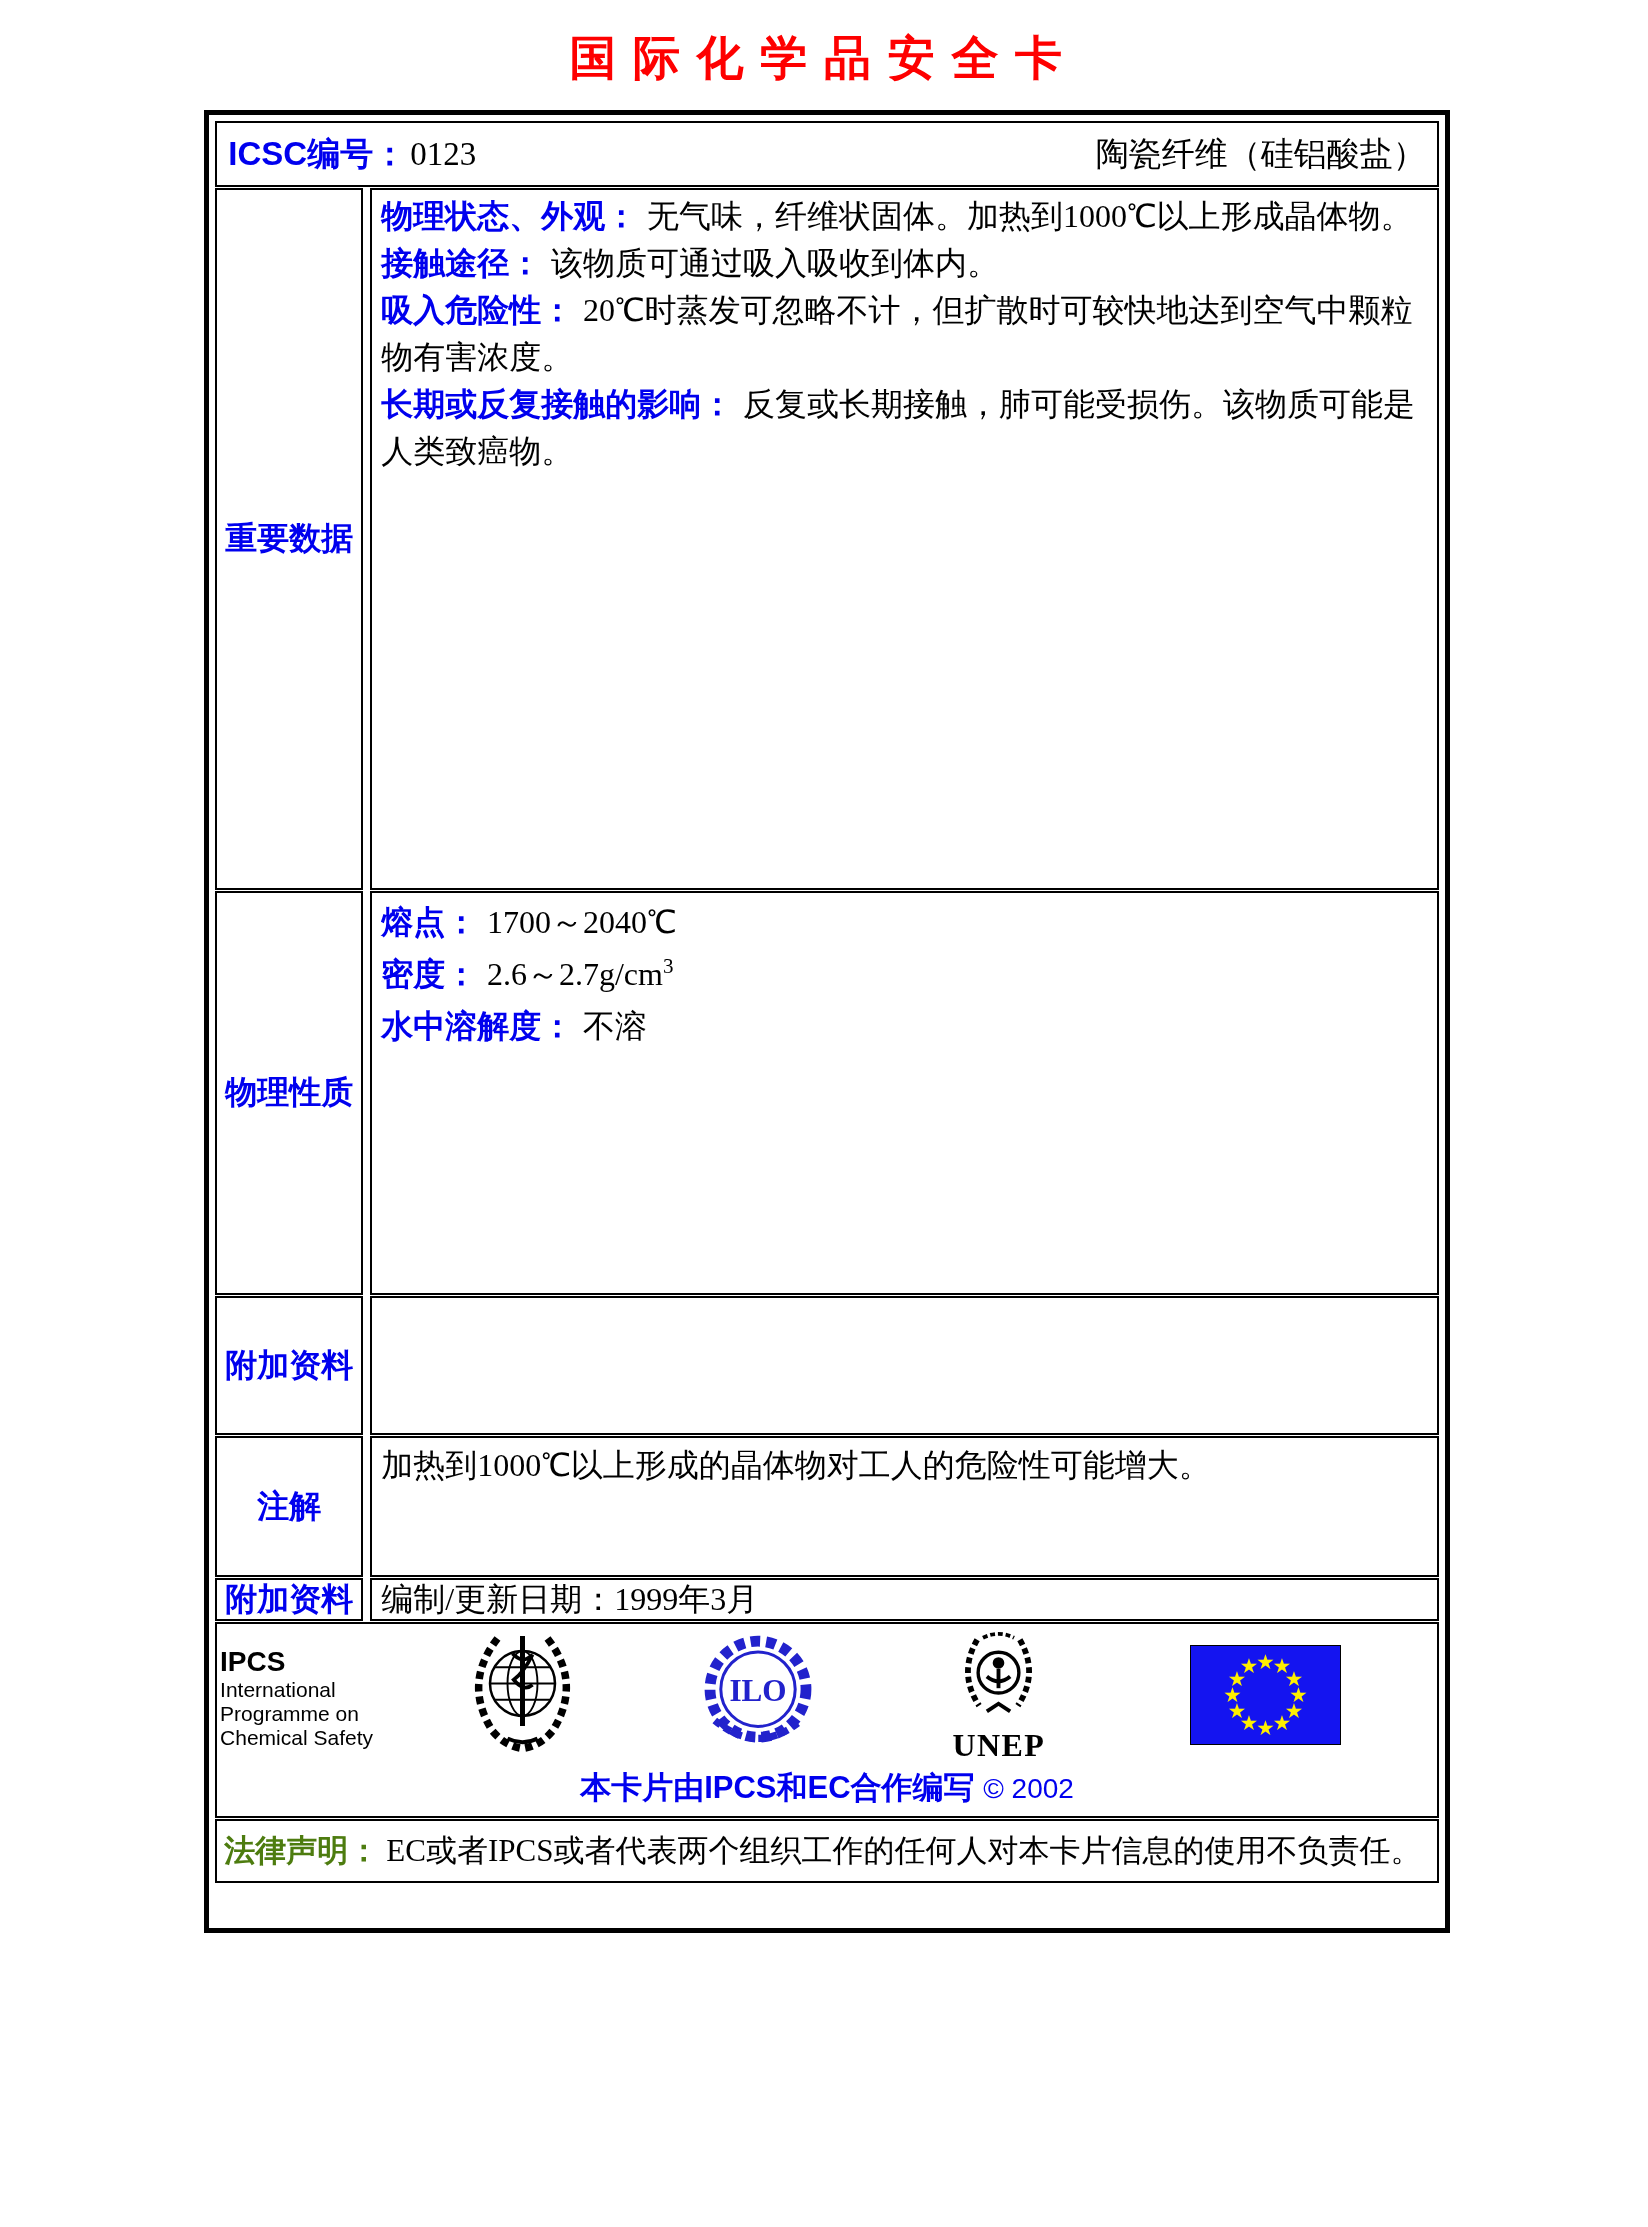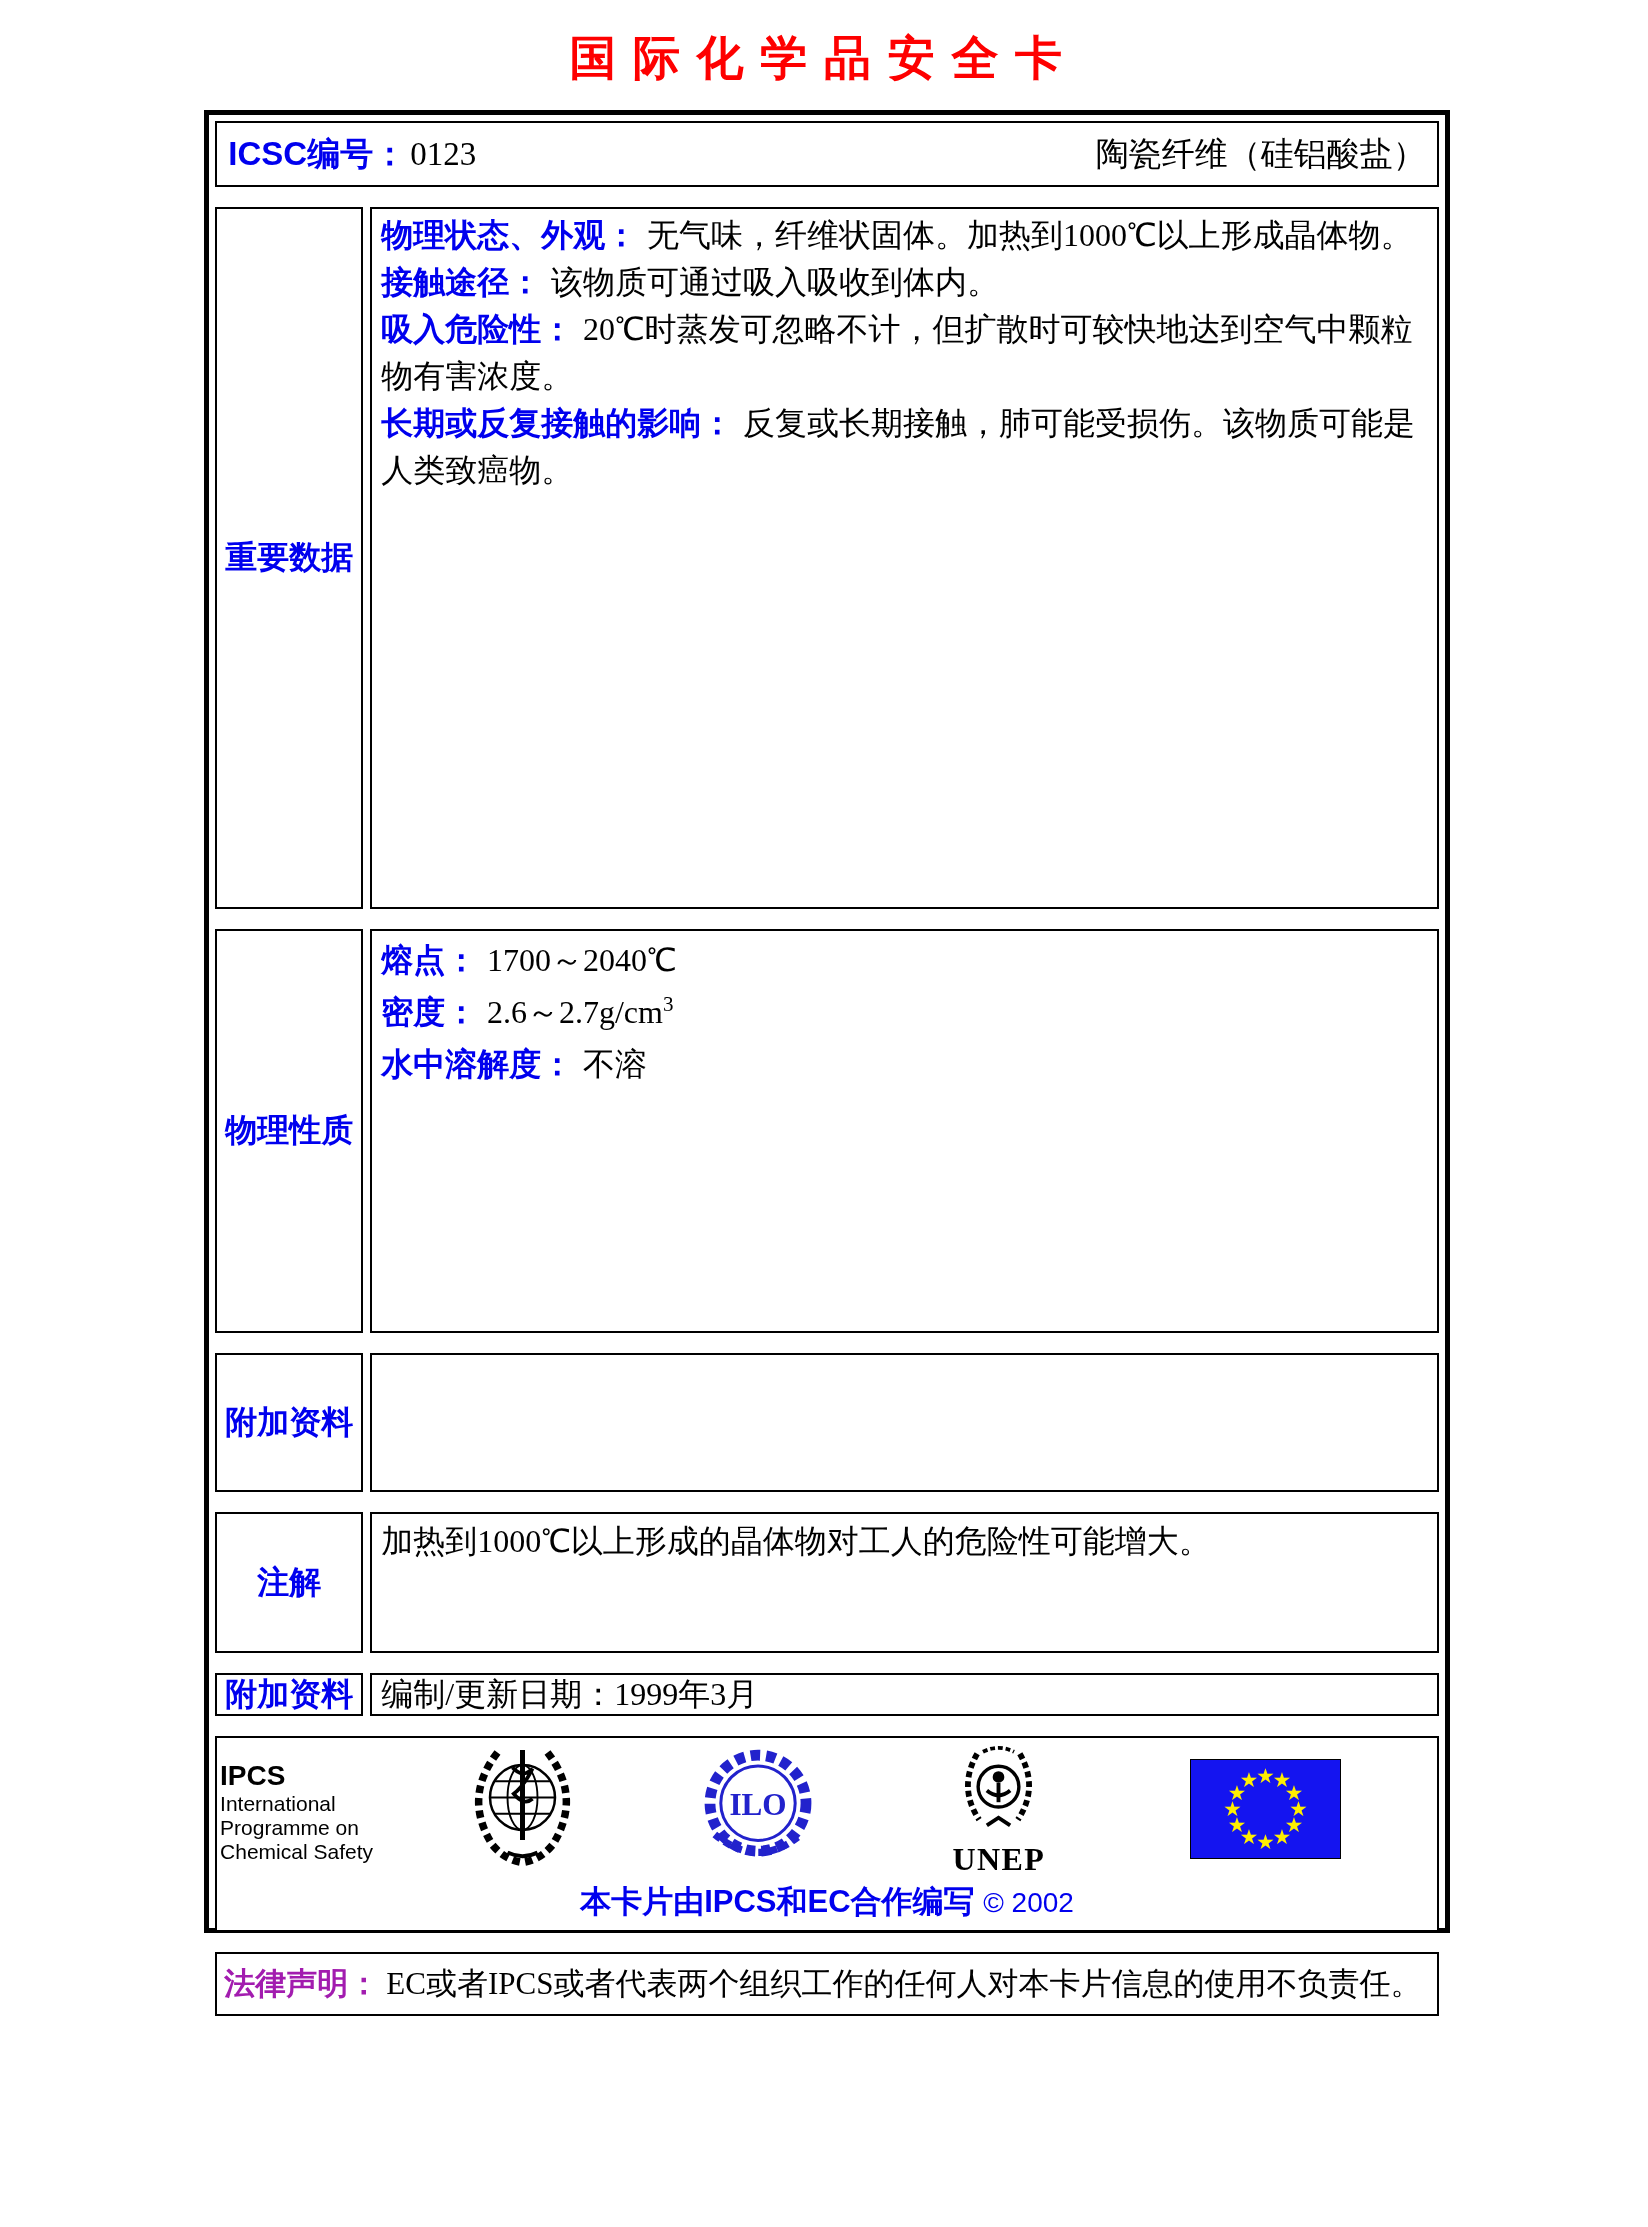--- a/index.html
+++ b/index.html
@@ -27,21 +27,21 @@
     color: #fe0000;
   }
   .card {
     position: absolute;
     left: 204px; top: 110px;
     width: 1246px; height: 1823px;
     border: 5.6px solid #000000;
     padding: 6.3px;
     display: flex;
     flex-direction: column;
-    gap: 20px;
+    gap: 1px;
     background: #ffffff;
   }
   .row { display: flex; gap: 6.3px; flex: none; }
   .r-header { height: 66px; }
   .r-important { height: 702px; }
   .r-physical { height: 404px; }
   .r-environment { height: 139px; }
   .r-notes { height: 141px; }
   .r-additional { height: 43px; }
   .r-footer { height: 196px; }
@@ -109,21 +109,21 @@
   .legal-cell {
     flex: 1 1 auto;
     display: flex; align-items: center;
     padding: 0 7px;
     font-size: 31px;
     line-height: 36px;
   }
   .legal-label {
     font-family: "Liberation Sans", sans-serif;
     font-weight: bold;
-    color: #a21caf;
+    color: #4d7c0f;
     margin-right: 7px;
     flex: none;
   }
 </style>
 </head>
 <body>
 
 <div class="page">
 
   <div class="doc-title">国际化学品安全卡</div>

